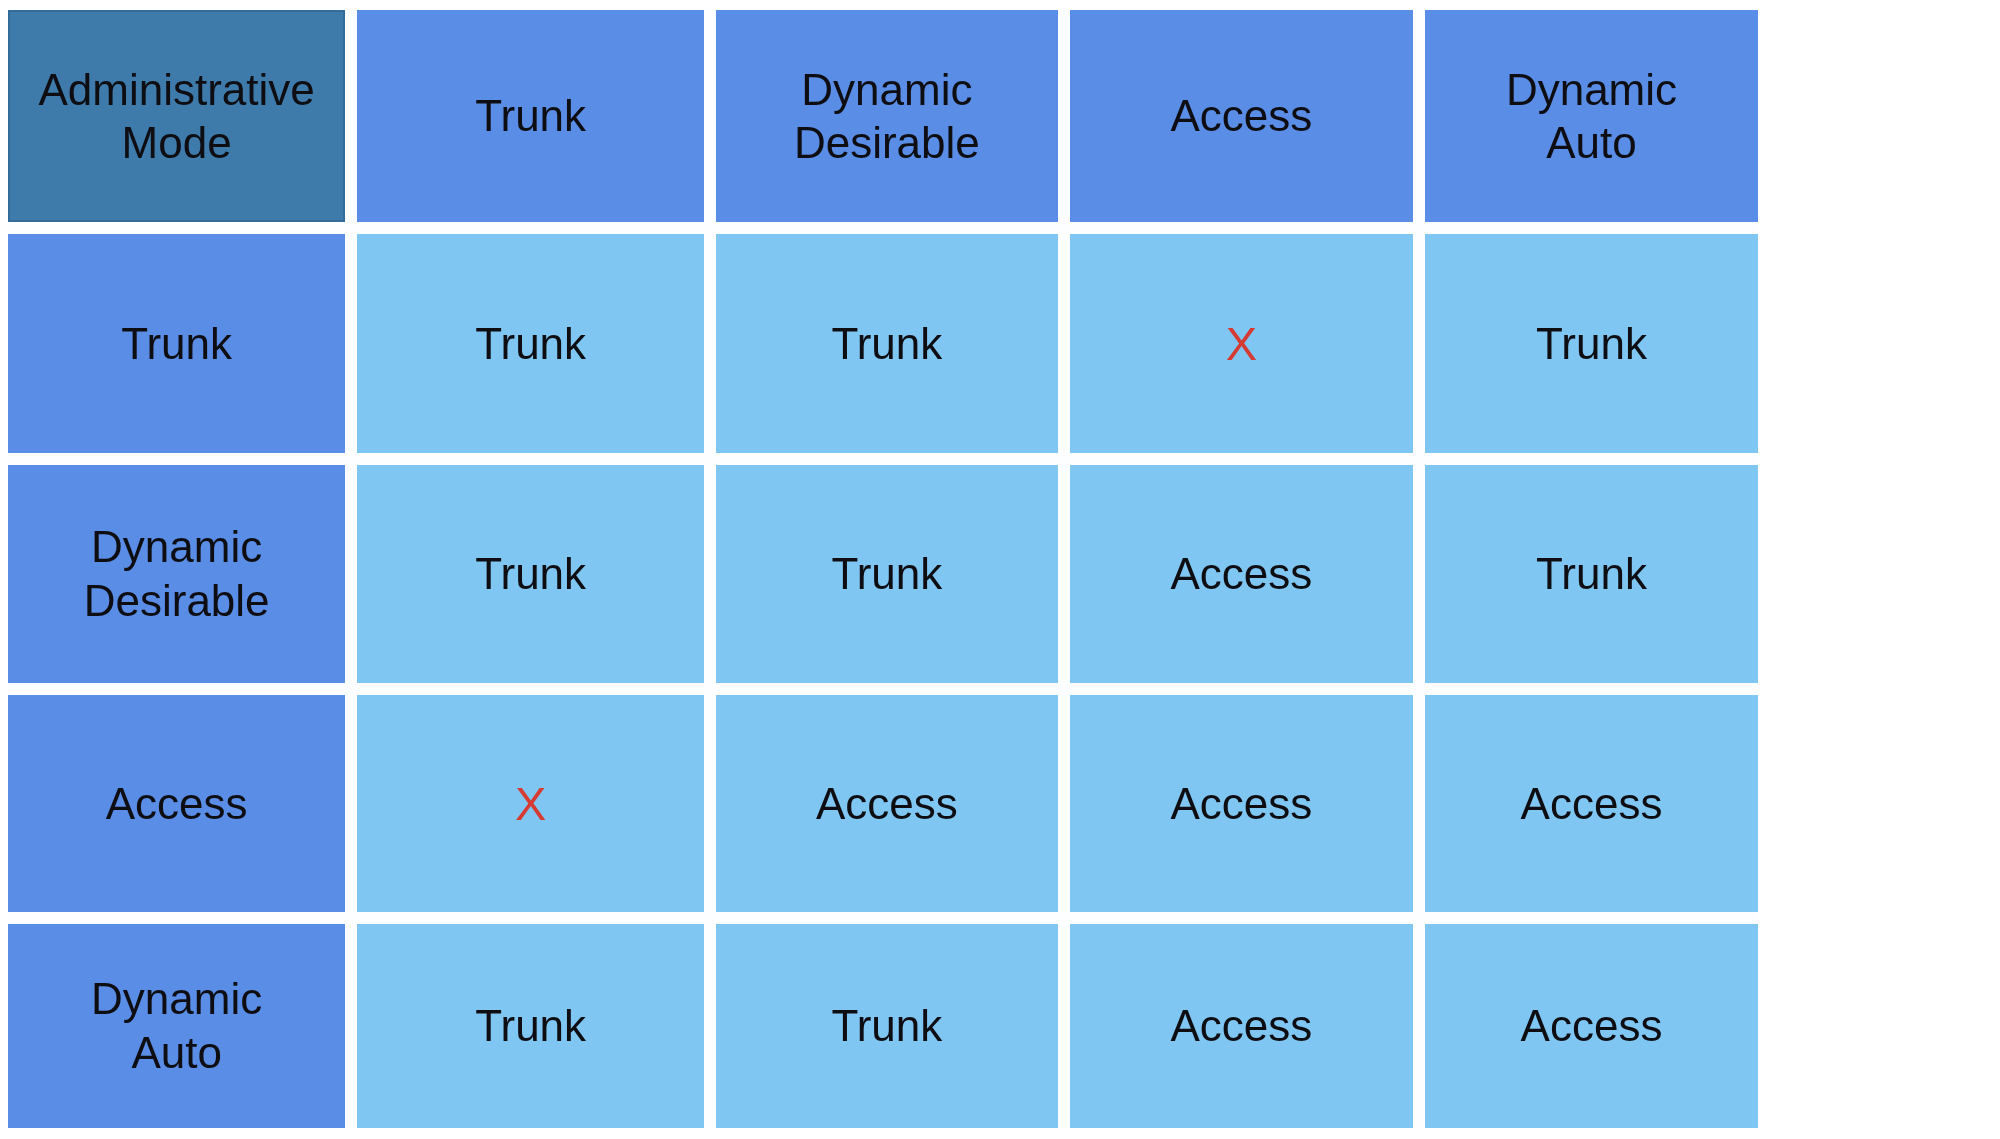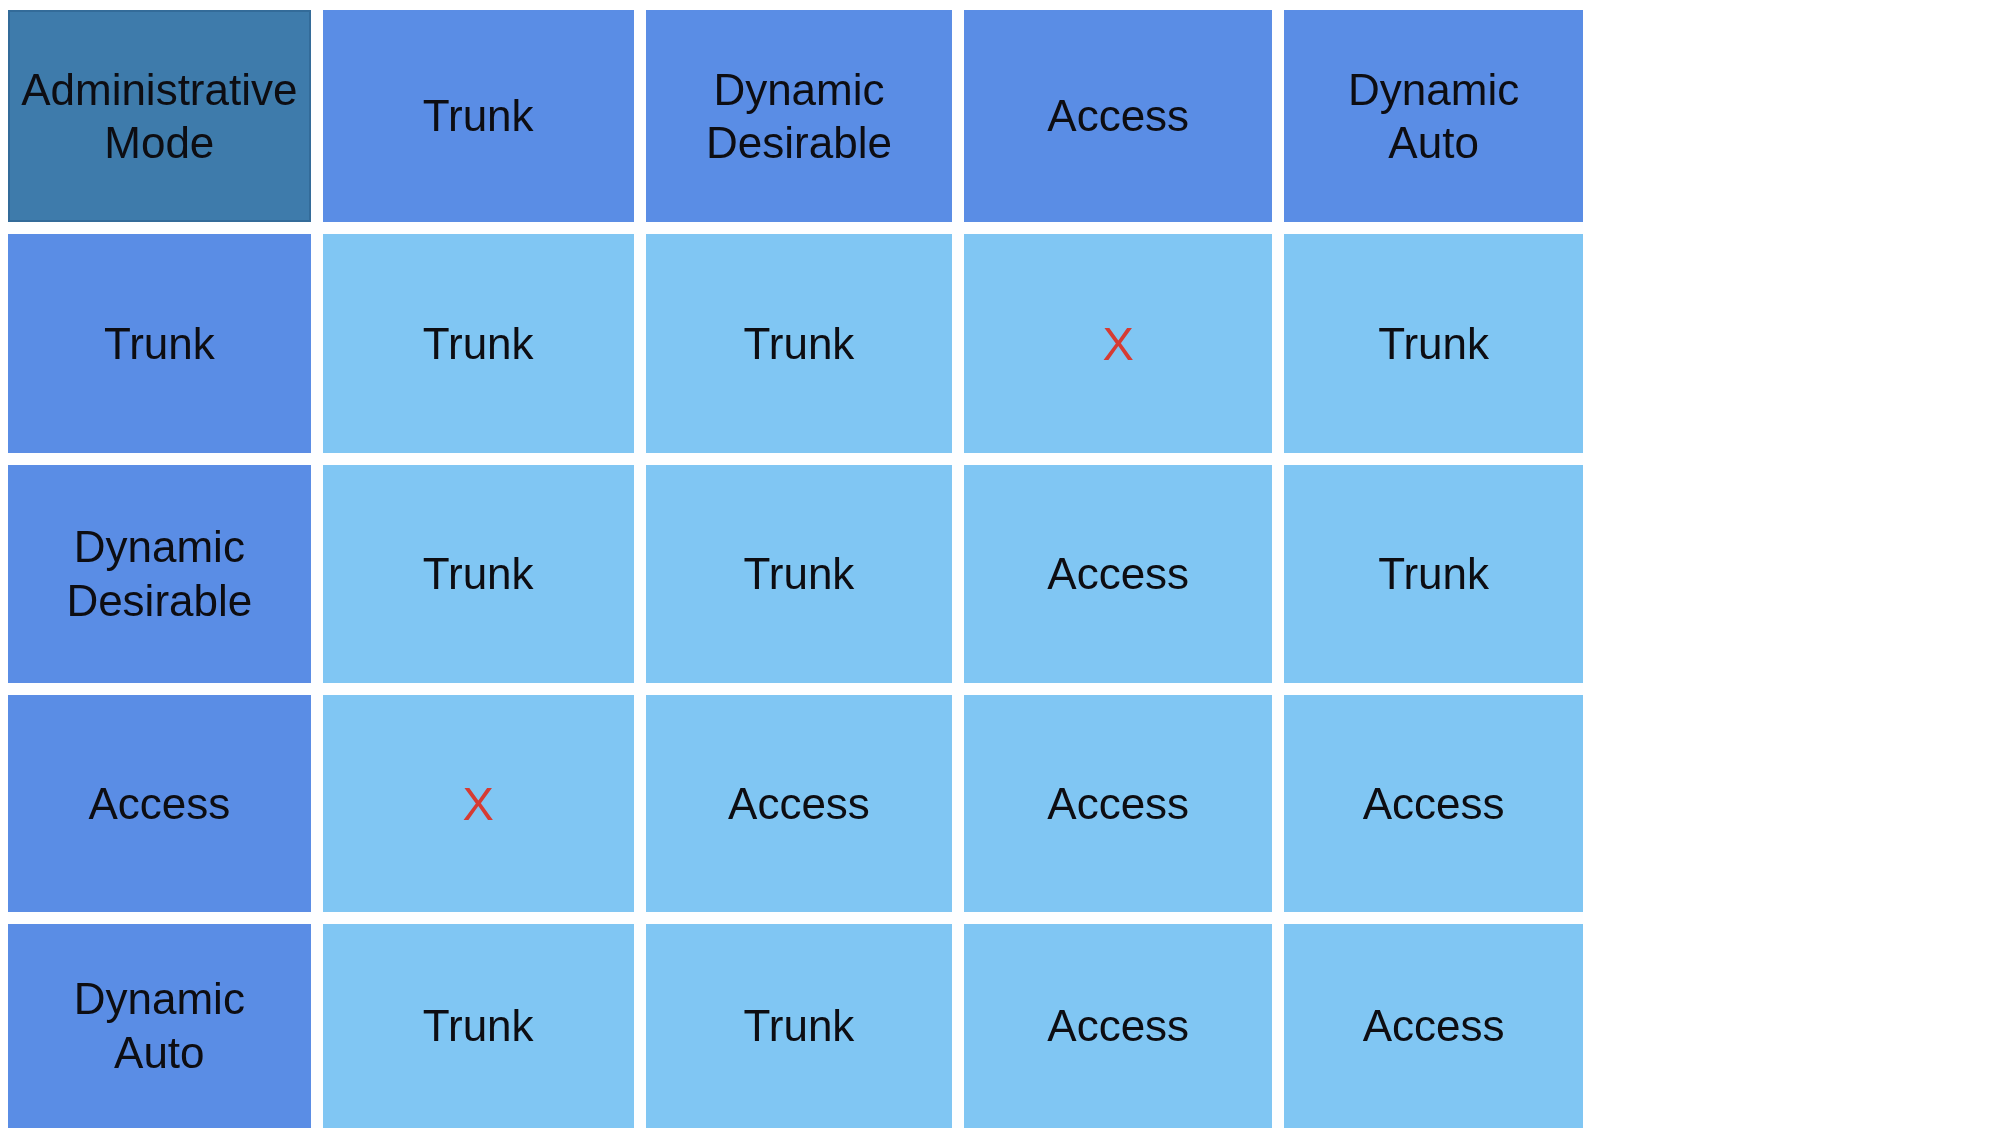--- a/index.html
+++ b/index.html
@@ -11,21 +11,21 @@
     height: 1139px;
     position: relative;
     background: var(--page-bg, #ffffff);
     font-family: "Liberation Sans", sans-serif;
     overflow: hidden;
   }
   .matrix {
     position: absolute;
     left: 8px;
     top: 10px;
-    width: 1575px;
+    width: 1750px;
     height: 1118px;
     display: grid;
     grid-template-columns: 393fr 404fr 398fr 400fr 388fr;
     grid-template-rows: 222fr 228fr 228fr 227fr 213fr;
     gap: 12px;
     background: var(--grid, #fdfeff);
   }
   .cell {
     display: flex;
     align-items: center;

